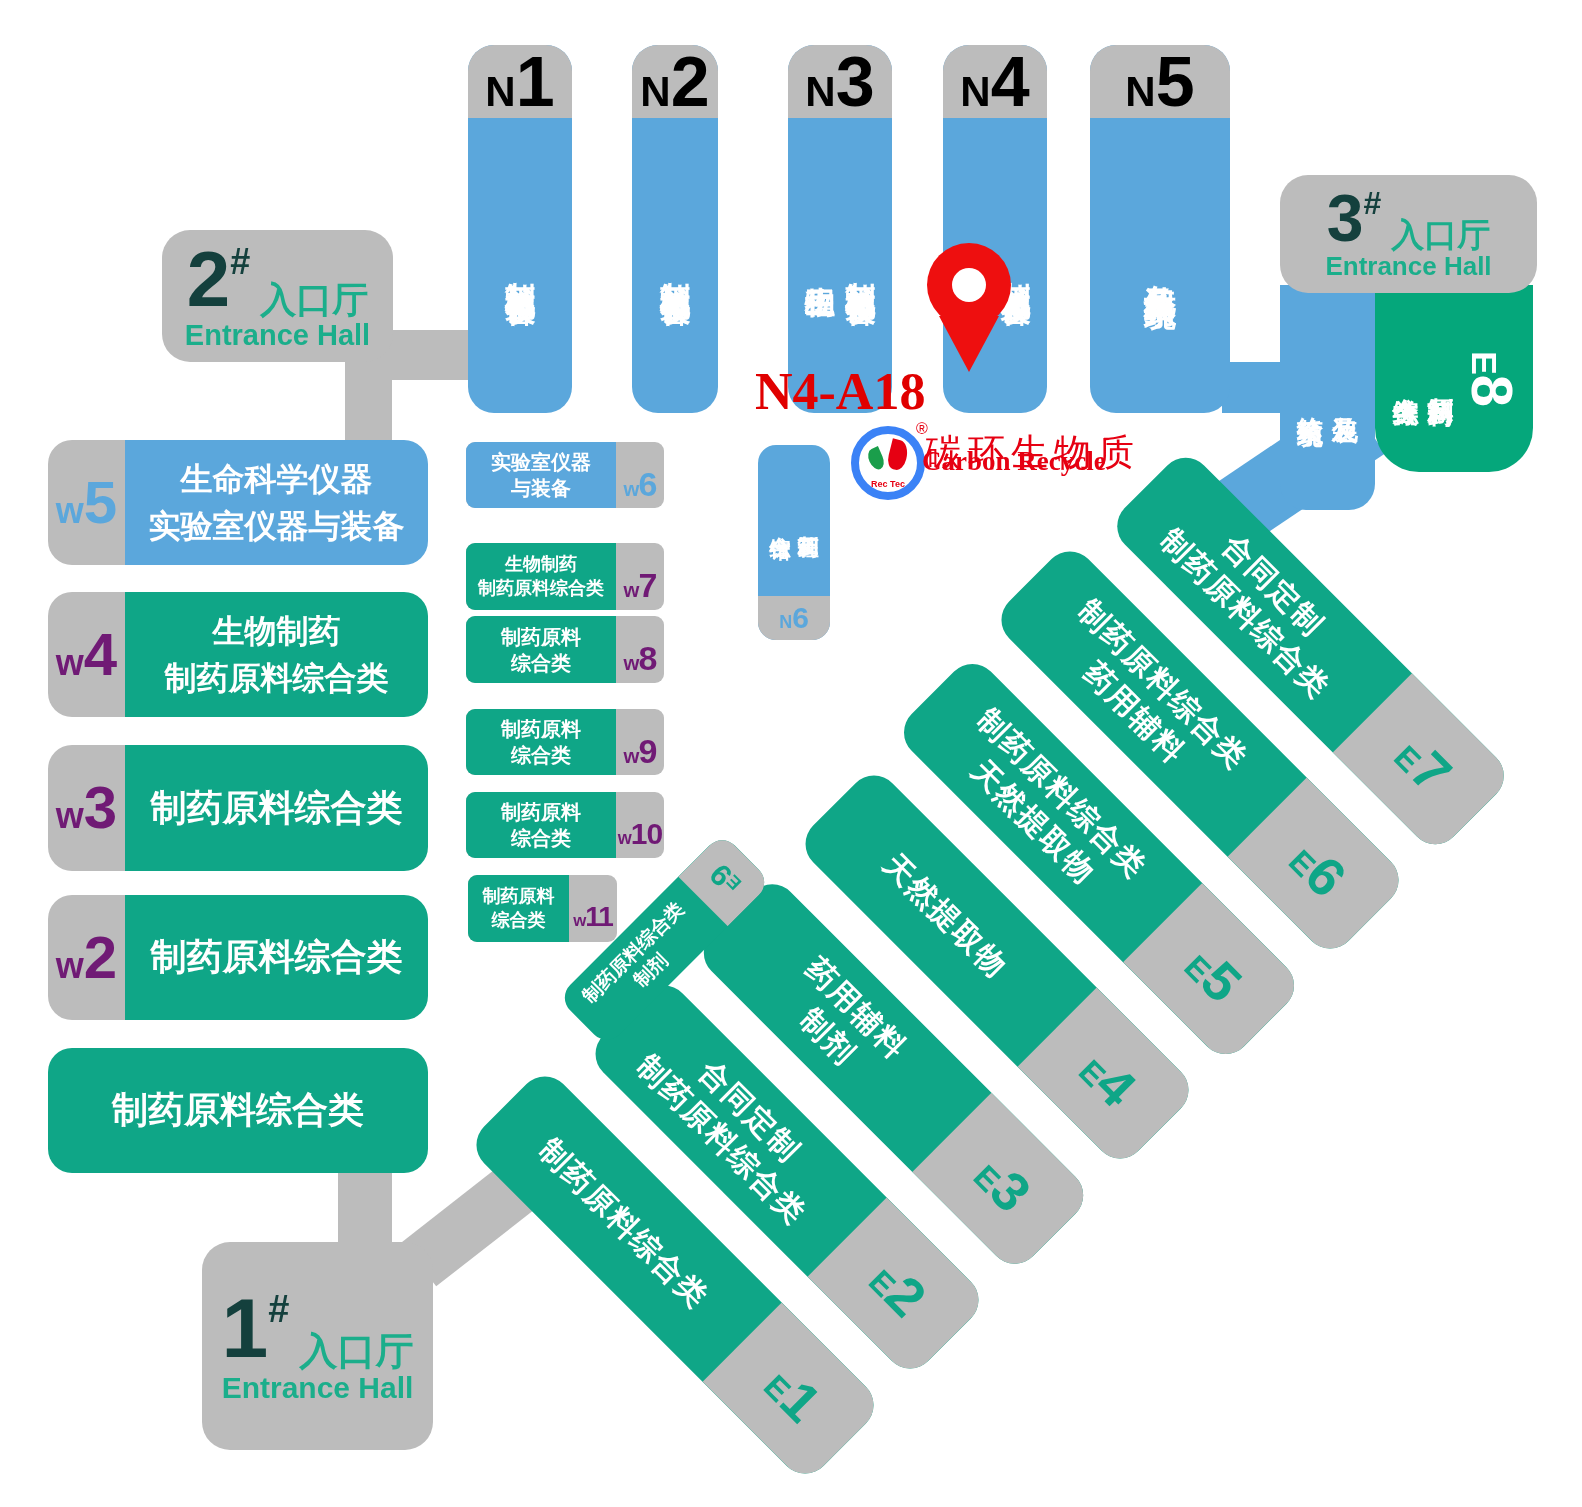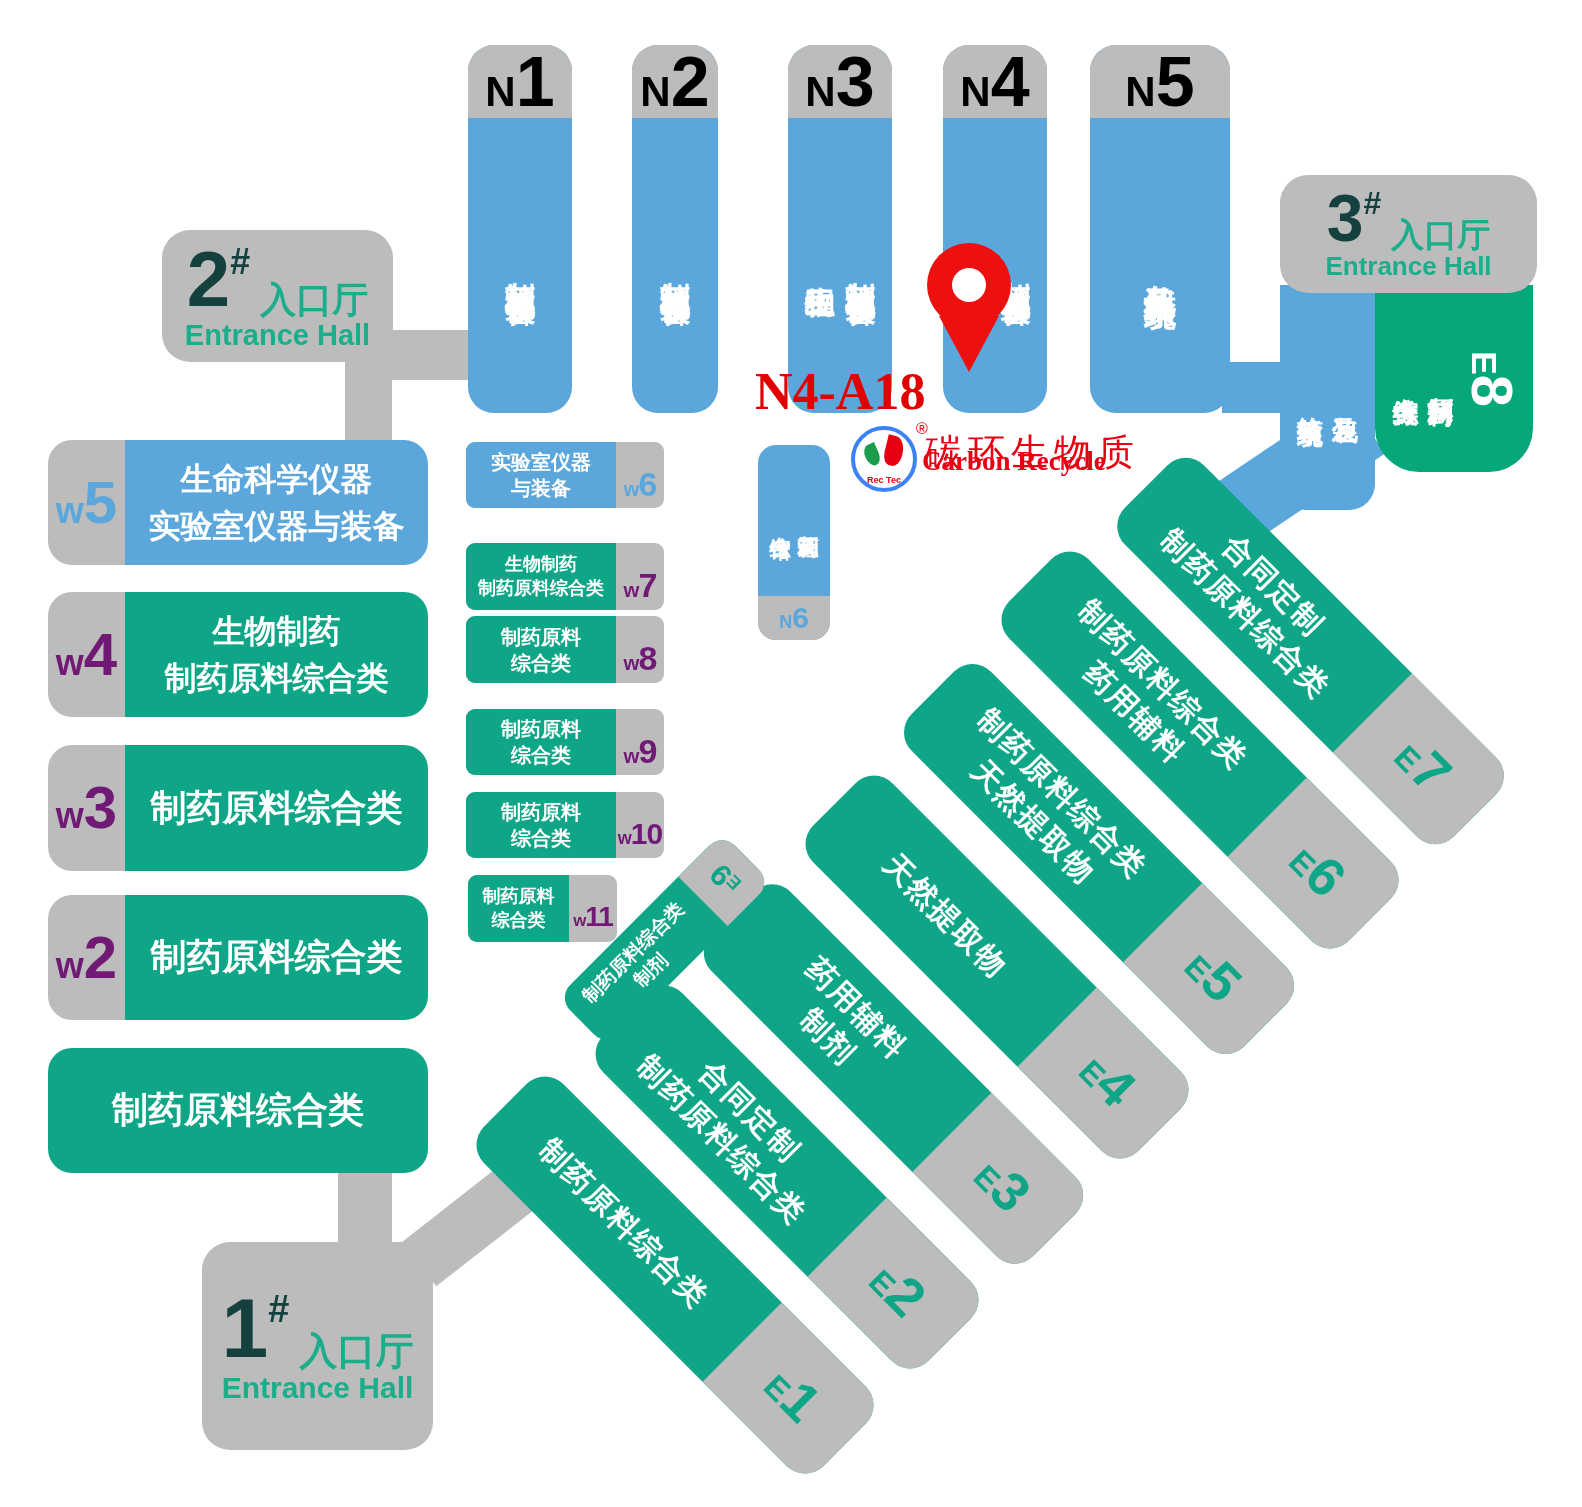--- a/index.html
+++ b/index.html
@@ -58,21 +58,21 @@
             border-radius:0 0 44px 44px;display:flex;align-items:center;justify-content:center;z-index:2;}
   .e8-label{display:block;transform:rotate(90deg);font-weight:bold;font-size:58px;color:#fff;line-height:1;margin-left:6px;}
   .e8-label::first-letter{font-size:62%;}
   
   .pin-circle{position:absolute;left:927px;top:243px;width:84px;height:84px;border-radius:50%;background:#ee0f0f;z-index:6;}
   .pin-hole{position:absolute;left:952px;top:268px;width:34px;height:34px;border-radius:50%;background:#fff;z-index:7;}
   .pin-tail{position:absolute;left:939px;top:316px;width:0;height:0;z-index:6;
             border-left:30px solid transparent;border-right:30px solid transparent;border-top:56px solid #ee0f0f;}
   .booth{position:absolute;left:755px;top:362px;width:350px;z-index:8;
          font-family:"Liberation Serif","DejaVu Serif",serif;font-weight:bold;font-size:52px;color:#e00000;}
-  .logo-ring{position:absolute;left:851px;top:426px;width:58px;height:58px;border:4px solid #3b82f6;border-radius:50%;z-index:8;}
+  .logo-ring{position:absolute;left:851px;top:426px;width:58px;height:58px;border:8px solid #3b82f6;border-radius:50%;z-index:8;}
   .logo-leaf-red{position:absolute;left:30px;top:6px;width:18px;height:30px;background:#e60012;
                  border-radius:0 80% 60% 60%;transform:rotate(14deg);}
   .logo-leaf-green{position:absolute;left:10px;top:14px;width:14px;height:22px;background:#1a9e4b;
                    border-radius:70% 0 70% 70%;transform:rotate(-24deg);}
   .logo-mark{position:absolute;left:0;bottom:3px;width:100%;text-align:center;font-size:9px;font-weight:bold;color:#e60012;}
   .logo-reg{position:absolute;left:916px;top:420px;font-size:16px;color:#e60012;z-index:8;}
   .logo-cn{position:absolute;left:925px;top:428px;width:170px;z-index:8;color:#e60012;font-size:37px;
            font-family:"Liberation Serif","DejaVu Serif",serif;letter-spacing:6px;white-space:nowrap;}
   .logo-en{position:absolute;left:922px;top:446px;width:180px;z-index:8;color:#e60012;font-size:27px;font-weight:bold;
            font-family:"Liberation Serif","DejaVu Serif",serif;white-space:nowrap;}

